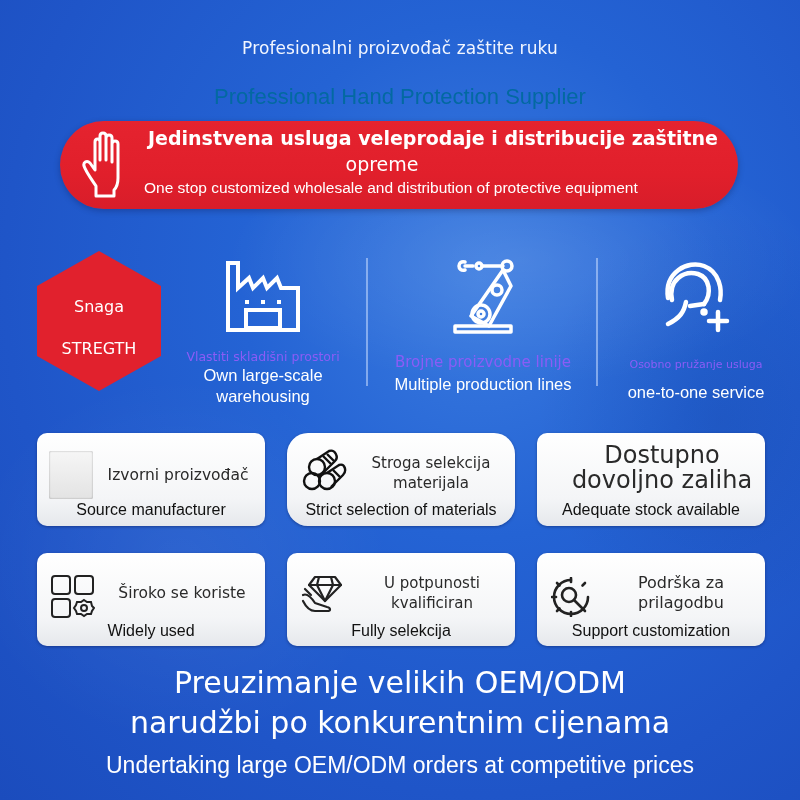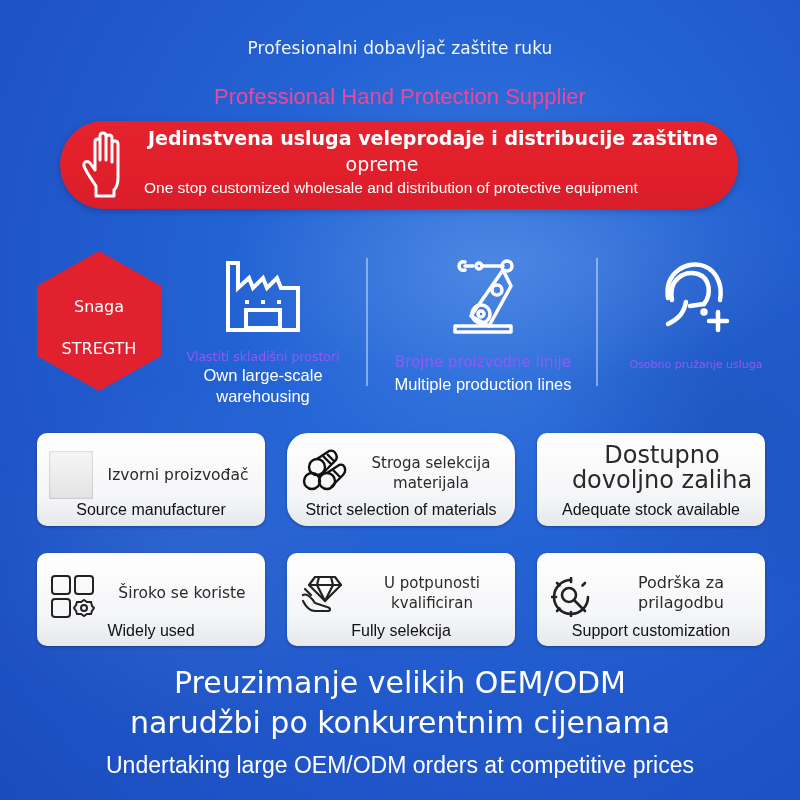--- a/index.html
+++ b/index.html
@@ -14,21 +14,21 @@
       position: absolute; inset: 0; pointer-events: none;
       background:
         radial-gradient(ellipse 420px 180px at 520px 260px, rgba(255,255,255,0.10), transparent 70%),
         radial-gradient(ellipse 300px 260px at 180px 560px, rgba(255,255,255,0.06), transparent 70%),
         radial-gradient(ellipse 260px 300px at 720px 420px, rgba(0,20,90,0.12), transparent 70%);
     }
     .abs { position: absolute; }
     .center-text { text-align: center; left: 0; width: 800px; }
 
     #title-sr { top: 38px; font-size: 17px; color: #f2f6ff; letter-spacing: 0.1px; }
-    #title-en { top: 84px; font-family: "Liberation Sans", sans-serif; font-size: 22px; color: #ec4899; }
+    #title-en { top: 84px; font-family: "Liberation Sans", sans-serif; font-size: 22px; color: #0369a1; }
 
     .pill {
       position: absolute; left: 60px; top: 121px; width: 678px; height: 88px;
       border-radius: 44px;
       background: linear-gradient(180deg, #e5232f 0%, #e11f2b 60%, #d81d2a 100%);
       box-shadow: 0 2px 6px rgba(0,0,40,0.25);
     }
     .pill .hand { position: absolute; left: 22px; top: 9px; width: 48px; height: 72px; }
     .pill .line1 { position: absolute; left: 88px; top: 6px; font-size: 19px; color: #fff; white-space: nowrap; font-weight: bold; }
     .pill .line2 { position: absolute; left: 0; width: 644px; top: 32px; text-align: center; font-size: 19px; color: #fff; }
@@ -60,21 +60,21 @@
     #bottom1, #bottom2 { font-size: 30px; color: #fff; }
     #bottom1 { top: 665px; }
     #bottom2 { top: 705px; }
     #bottom3 { top: 752px; font-family: "Liberation Sans", sans-serif; font-size: 23px; color: #fff; }
   </style>
 </head>
 <body>
 
 <div class="bg-swirl"></div>
 
-<div id="title-sr" class="abs center-text">Profesionalni dobavljač zaštite ruku</div>
+<div id="title-sr" class="abs center-text">Profesionalni proizvođač zaštite ruku</div>
 <div id="title-en" class="abs center-text">Professional Hand Protection Supplier</div>
 
 <div class="pill">
   <svg class="hand" viewBox="0 0 48 72" fill="none" stroke="#fff" stroke-width="3" stroke-linejoin="round" stroke-linecap="round">
     <path d="M14 66 L14 56 C10 50 4 42 2 36 C1 32 5 30 8 33 L13 40 L13 12 C13 8 18 8 18 12 L18 30 L18 6 C18 2 24 2 24 6 L24 30 L24 8 C24 4 30 4 30 8 L30 32 L30 14 C30 10 36 10 36 14 L36 48 C36 54 34 58 32 60 L32 66 Z"></path>
   </svg>
   <div class="line1">Jedinstvena usluga veleprodaje i distribucije zaštitne</div>
   <div class="line2">opreme</div>
   <div class="line3">One stop customized wholesale and distribution of protective equipment</div>
 </div>
@@ -124,20 +124,21 @@
   <svg class="icon" width="72" height="76" viewBox="0 0 72 76" fill="none" stroke="#fff" stroke-width="4.5" stroke-linecap="round" stroke-linejoin="round">
     <path d="M8 40 C4 14 28 2 44 8 C60 14 62 32 60 42"></path>
     <path d="M12 42 C8 22 24 12 38 16 C50 20 52 36 44 46"></path>
     <path d="M26 44 C24 54 20 60 8 66"></path>
     <path d="M44 46 L30 48"></path>
     <circle cx="44" cy="54" r="1.5" fill="#fff"></circle>
     <line x1="58" y1="54" x2="58" y2="72"></line>
     <line x1="49" y1="63" x2="67" y2="63"></line>
   </svg>
   <div class="sr" style="margin-top:24px; font-size:11px; line-height:14px;">Osobno pružanje usluga</div>
+  <div class="en" style="margin-top:10px; font-size:16.5px; line-height:21px;">one-to-one service</div>
 </div>
 
 <div class="card" style="left:37px; top:433px;">
   <div class="cicon" style="left:12px; top:18px; width:44px; height:48px; border-radius:2px; background:linear-gradient(180deg,#f6f6f6,#e3e3e3); box-shadow:0 0 2px rgba(0,0,0,0.35) inset;"></div>
   <div class="sr" style="left:56px; top:32px; width:170px; font-size:15.5px;">Izvorni proizvođač</div>
   <div class="en" style="top:68px;">Source manufacturer</div>
 </div>
 
 <div class="card" style="left:287px; top:433px;border-radius:21px;">
   <svg class="cicon" style="left:14px; top:14px;" width="46" height="44" viewBox="0 0 46 44" fill="none" stroke="#111" stroke-width="2.4">

